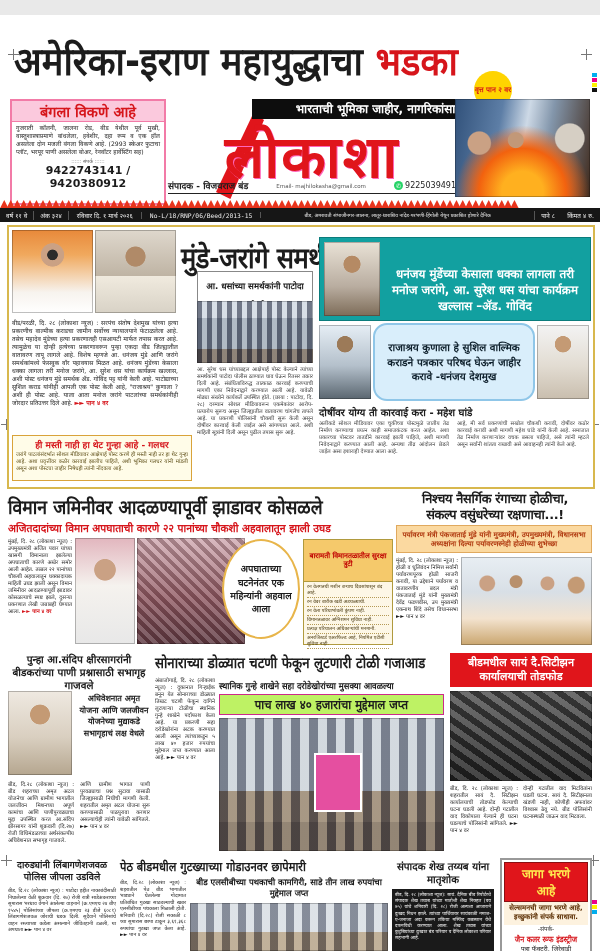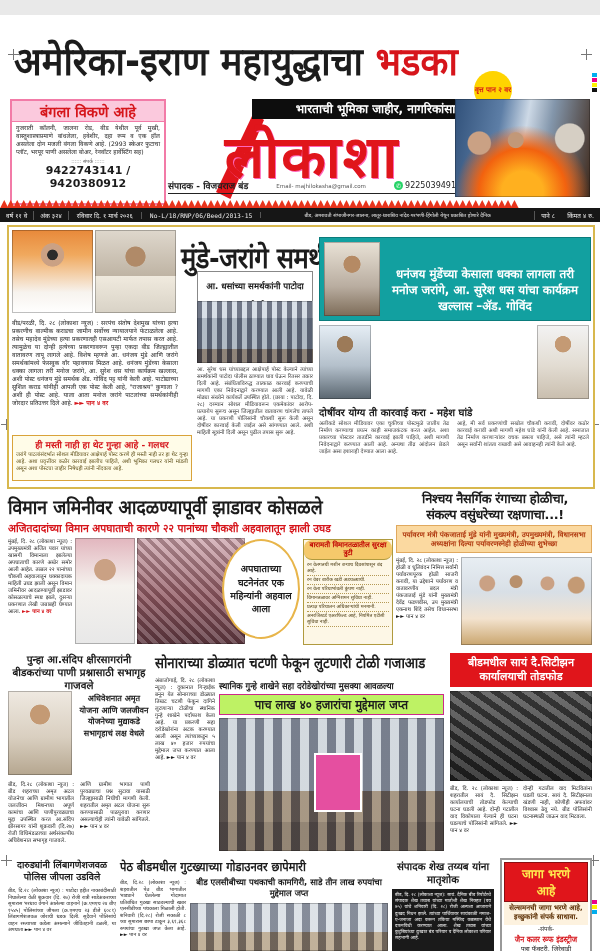--- a/index.html
+++ b/index.html
@@ -133,20 +133,24 @@
           <span>धनंजय मुंडेंच्या केसाला धक्का लागला तरी मनोज जरांगे, आ. सुरेश धस यांचा कार्यक्रम खल्लास –ॲड. गोविंद</span>
         </div>
     </div>
 
     <div class="abs ph" style="left:310px;top:98px;width:52px;height:74px;background:
          radial-gradient(circle at 50% 26%,#9c7a58 13%,transparent 14%),
          linear-gradient(180deg,#e6eef5 0%,#b4c0cb 55%,#5a6670 100%);"></div>
     <div class="abs ph" style="left:528px;top:98px;width:52px;height:74px;background:
          radial-gradient(circle at 50% 26%,#c49a74 13%,transparent 14%),
          linear-gradient(180deg,#f3f3f3 0%,#e2dcd2 55%,#c9beae 100%);"></div>
+    <div class="abs b" style="left:364px;top:96px;width:162px;height:78px;background:#d9eefb;border:2px solid #8fc6e8;border-radius:14px;
+         font-size:10.3px;line-height:1.4;color:#10222e;display:flex;align-items:center;justify-content:center;text-align:center;padding:2px 6px;box-sizing:border-box;">
+        <span>राजाश्रय कुणाला हे सुशिल वाल्मिक कराडने पत्रकार परिषद घेऊन जाहीर करावे -धनंजय देशमुख</span>
+      </div>
 
     <div class="abs b" style="left:310px;top:178px;width:270px;font-size:10px;">दोषींवर योग्य ती कारवाई करा - महेश घांडे</div>
     <div class="abs j tinytxt" style="left:310px;top:193px;width:130px;height:62px;color:#3a3a3a;">अलीकडे सोशल मीडियावर एका चुकीच्या पोस्टमुळे जातीय तेढ निर्माण करण्याचा प्रयत्न काही समाजकंटक करत आहेत. अशा प्रकारच्या पोस्टवर तातडीने कारवाई झाली पाहिजे, अशी मागणी निवेदनाद्वारे करण्यात आली आहे. अन्यथा तीव्र आंदोलन छेडले जाईल असा इशाराही देण्यात आला आहे.</div>
     <div class="abs j tinytxt" style="left:448px;top:193px;width:132px;height:62px;color:#3a3a3a;">आहे, मी सर्व प्रकरणांची सखोल चौकशी करावी, दोषींवर कठोर कारवाई करावी अशी मागणी महेश घांडे यांनी केली आहे. समाजात तेढ निर्माण करणाऱ्यांवर वचक बसला पाहिजे, असे त्यांनी म्हटले असून सर्वांनी शांतता राखावी असे आवाहनही त्यांनी केले आहे.</div>
   </div>
 
   <div class="abs nw" style="left:8px;top:478px;font-size:19.5px;font-weight:800;transform:scaleX(.9);transform-origin:left;">विमान जमिनीवर आदळण्यापूर्वी झाडावर कोसळले</div>
   <div class="abs nw red b" style="left:8px;top:505px;font-size:11px;transform:scaleX(.95);transform-origin:left;">अजितदादांच्या विमान अपघाताची कारणे २२ पानांच्या चौकशी अहवालातून झाली उघड</div>
 
   <div class="abs j tinytxt" style="left:8px;top:523px;width:64px;height:106px;">
@@ -158,21 +162,21 @@
        linear-gradient(180deg,#e2b6be 0%,#f5f2ee 45%,#e8e8e8 100%);"></div>
   <div class="abs ph" style="left:137px;top:523px;width:108px;height:106px;background:
        repeating-linear-gradient(45deg,rgba(90,50,55,.4) 0 4px,rgba(220,190,195,.3) 4px 8px),
        linear-gradient(180deg,#d9b9c0 0%,#8e5a63 55%,#4e3038 100%);"></div>
   <div class="abs b" style="left:222px;top:524px;width:78px;height:100px;background:#fff;border:2px solid #e8b54a;border-radius:50%;
        display:flex;align-items:center;justify-content:center;text-align:center;font-size:9.5px;line-height:1.4;padding:4px;box-sizing:border-box;">
       <span>अपघाताच्या घटनेनंतर एक महिन्यांनी अहवाल आला</span>
     </div>
 
   <div class="abs" style="left:303px;top:524px;width:90px;height:106px;border:1px solid #b09a3e;background:#fdf7e6;box-sizing:border-box;">
-    <div class="b" style="background:#f5c96b;color:#c00000;font-size:7px;text-align:center;line-height:1.2;padding:1px 2px;border-bottom:1px solid #b09a3e;border-radius:8px;">बारामती विमानतळातील सुरक्षा त्रुटी</div>
+    <div class="b" style="background:#f5c96b;color:#c00000;font-size:7px;text-align:center;line-height:1.2;padding:12px 2px;border-bottom:1px solid #b09a3e;">बारामती विमानतळातील सुरक्षा त्रुटी</div>
     <div class="dotline" style="padding:1px 3px;font-size:4.8px;line-height:1.25;color:#4a3a10;">
       <div>रन वेलगतची मशीन बऱ्याच दिवसांपासून बंद आहे.</div>
       <div>रन वेवर बारीक खडी अडथळ्याची.</div>
       <div>रन वेला परिघाभोवती कुंपण नाही.</div>
       <div>विमानतळावर अग्निशमन सुविधा नाही.</div>
       <div>प्रत्यक्ष परिचालन अधिकाऱ्यांची मनमानी.</div>
       <div>अनरजिस्टर्ड एअरफिल्ड आहे, नियमित एटीसी सुविधा नाही.</div>
     </div>
   </div>
 

